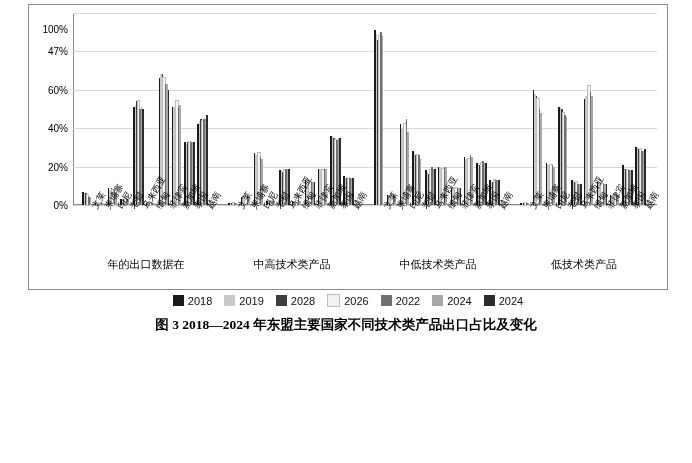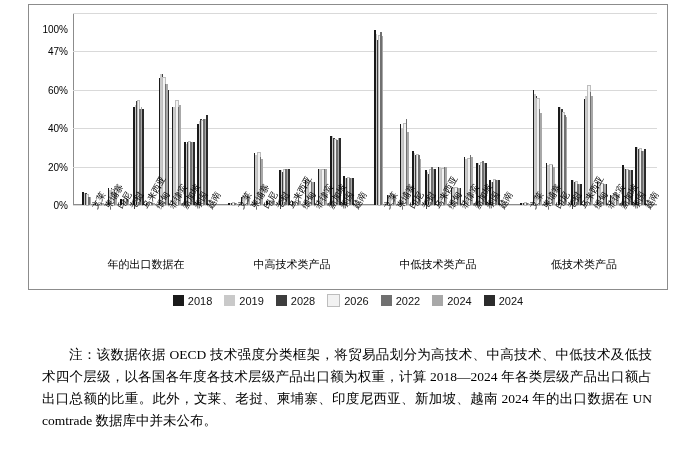--- a/index.html
+++ b/index.html
@@ -649,18 +649,16 @@
       <div class="legend-item">
         <span class="legend-swatch" style="background: rgb(168, 168, 168);"></span>
         <span>2024</span>
       </div>
       <div class="legend-item">
         <span class="legend-swatch" style="background: rgb(43, 43, 43);"></span>
         <span>2024</span>
       </div>
     </div>
 
-
-  <div id="note">
-    <p>注：该数据依据 OECD 技术强度分类框架，将贸易品划分为高技术、中高技术、中低技术及低技术四个层级，以各国各年度各技术层级产品出口额为权重，计算 2018—2024 年各类层级产品出口额占出口总额的比重。此外，文莱、老挝、柬埔寨、印度尼西亚、新加坡、越南 2024 年的出口数据在 UN comtrade 数据库中并未公布。</p>
-  </div>
+  <div id="caption">图 3    2018—2024 年东盟主要国家不同技术类产品出口占比及变化</div>
+
 
 </div>
 
 </body></html>

